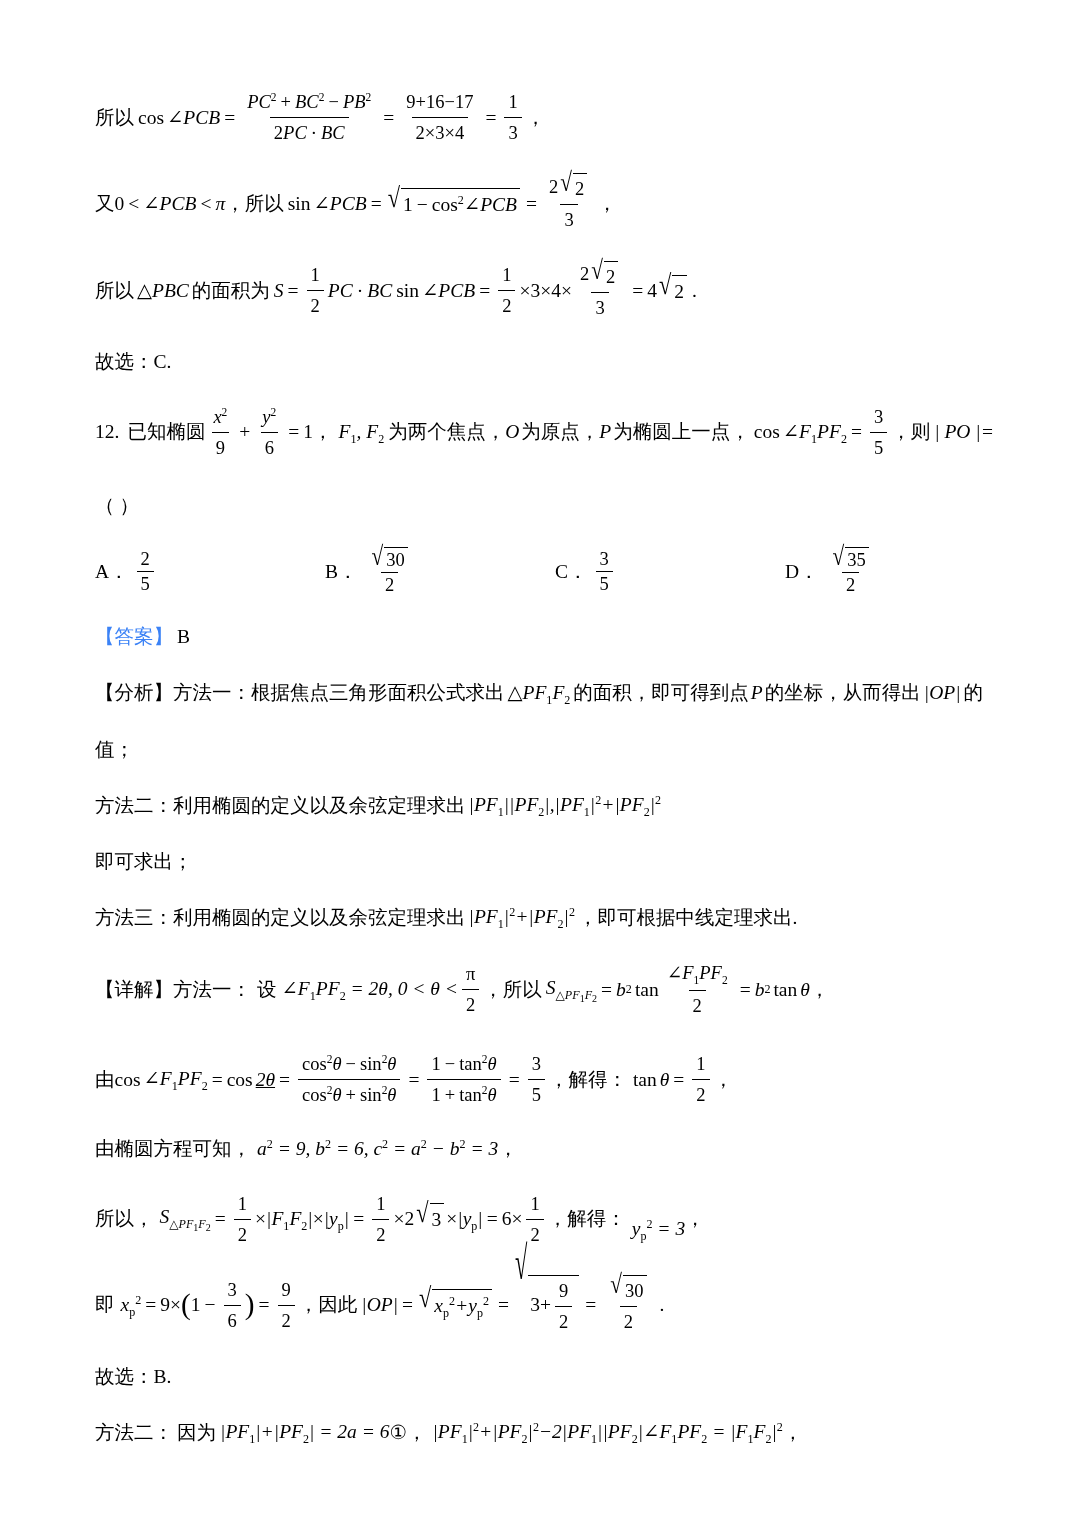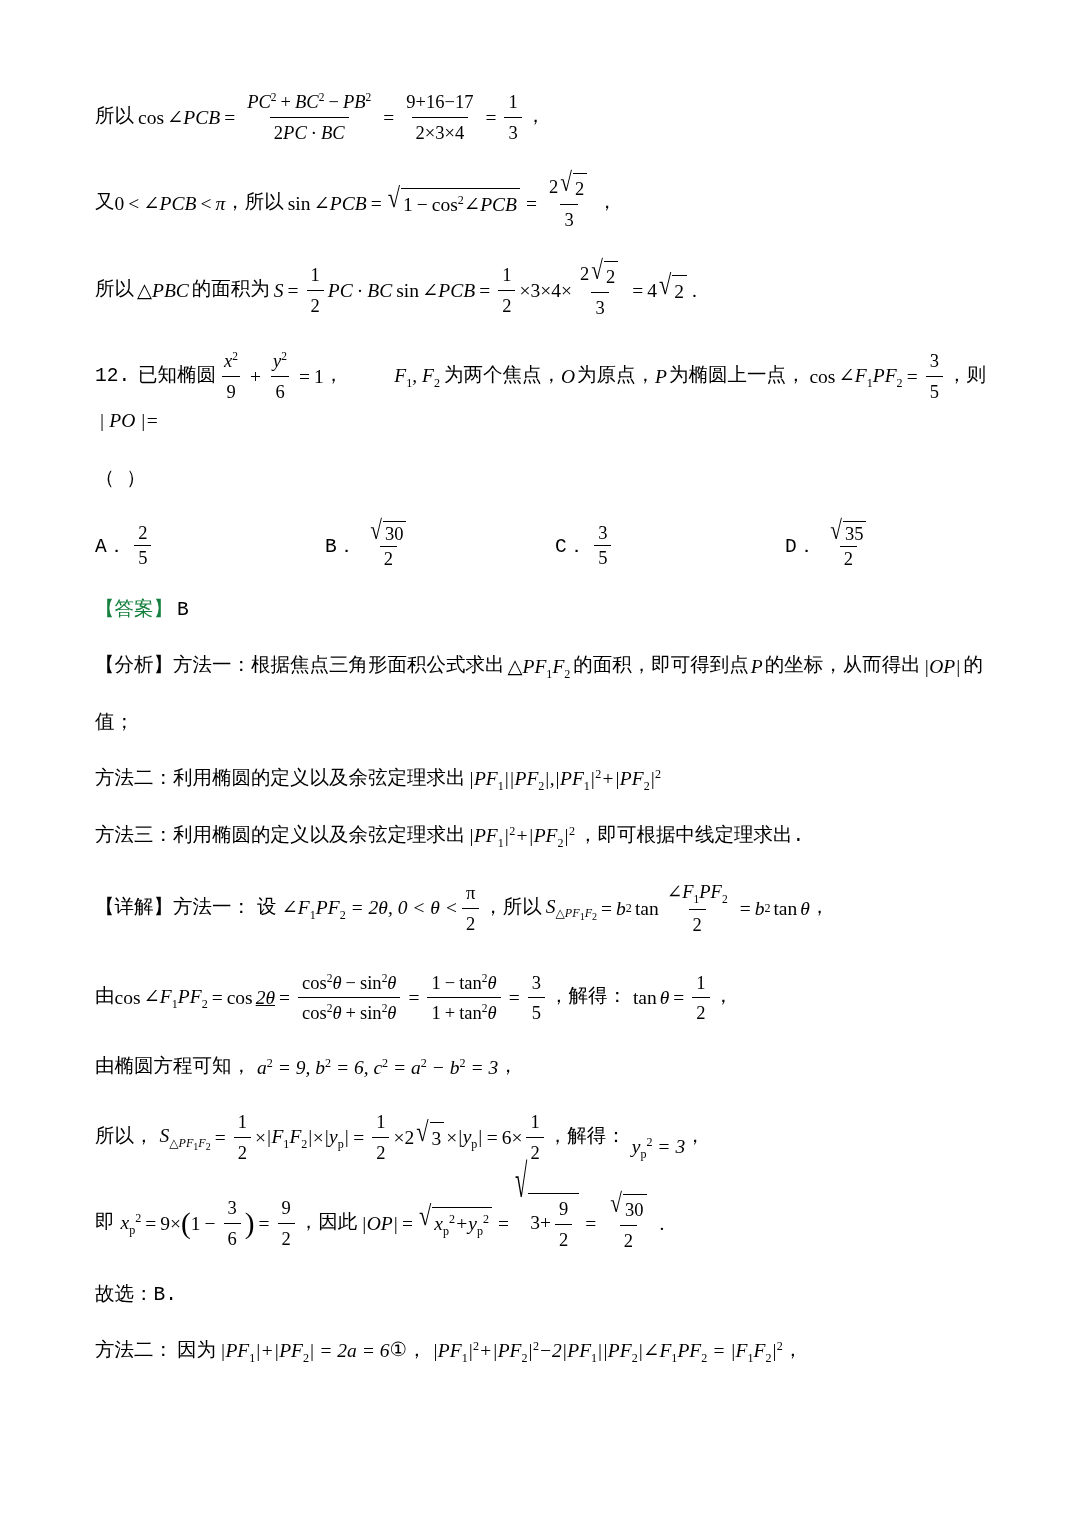--- a/index.html
+++ b/index.html
@@ -22,25 +22,25 @@
   }
   .line {
     font-size: 19.5px;
     line-height: 1.5;
     margin: 0 0 26px 0;
     display: flex;
     flex-wrap: wrap;
     align-items: center;
   }
   .line.tall { margin-bottom: 30px; }
-  .cjk { font-family: Liberation Mono, monospace; }
+  .cjk { font-family: Liberation Serif, serif; }
   .mi { font-style: italic; font-family: "Liberation Serif","DejaVu Serif",serif; }
   .mn { font-style: normal; }
   .op { padding: 0 4px; }
-  .blue { color: #15803d; }
+  .blue { color: #3b82f6; }
 
   
   .frac {
     display: inline-flex;
     flex-direction: column;
     align-items: center;
     vertical-align: middle;
     margin: 0 4px;
     font-size: 0.95em;
   }
@@ -165,37 +165,40 @@
       </span>
     <span class="op">=</span>
     <span class="mn">4</span>
       <span class="sqrt">
         <span class="radical">√</span>
         <span class="radicand"><span class="mn">2</span></span>
       </span>
     <span class="mn" style="padding-left:3px;">.</span>
   </div>
 
+  <div class="line">
+    <span class="cjk">故选：C.</span>
+  </div>
 
   <div class="line tall">
     <span class="cjk">12.</span>
     <span class="cjk" style="padding-left:8px;">已知椭圆</span>
     <span class="frac">
       <span class="num"><span class="mi">x</span><sup class="exp">2</sup></span>
       <span class="den"><span class="mn">9</span></span>
     </span>
     <span class="op">+</span>
     <span class="frac">
       <span class="num"><span class="mi">y</span><sup class="exp">2</sup></span>
       <span class="den"><span class="mn">6</span></span>
     </span>
     <span class="op">=</span>
       <span class="mn">1</span>
       <span class="cjk">，</span>
-    <span class="mi" style="padding-left:6px;margin-left:45px;">F<sub class="idx">1</sub>, F<sub class="idx">2</sub></span>
+    <span class="mi" style="padding-left:6px;">F<sub class="idx">1</sub>, F<sub class="idx">2</sub></span>
     <span class="cjk" style="padding-left:4px;">为两个焦点，</span>
     <span class="mi">O</span>
     <span class="cjk" style="padding-left:2px;">为原点，</span>
     <span class="mi">P</span>
     <span class="cjk" style="padding-left:2px;">为椭圆上一点，</span>
     <span class="mn" style="padding-left:4px;">cos</span>
       <span class="mi" style="padding-left:3px;">∠F<sub class="idx">1</sub>PF<sub class="idx">2</sub></span>
     <span class="op">=</span>
     <span class="frac">
       <span class="num">3</span>
@@ -265,20 +268,23 @@
   </div>
   <div class="line">
     <span class="cjk">值；</span>
   </div>
 
   <div class="line">
     <span class="cjk">方法二：</span>
     <span class="cjk">利用椭圆的定义以及余弦定理求出</span>
     <span class="mi" style="padding-left:3px;">|<i>PF</i><sub class="idx">1</sub>||<i>PF</i><sub class="idx">2</sub>|,|<i>PF</i><sub class="idx">1</sub>|<sup class="exp">2</sup>+|<i>PF</i><sub class="idx">2</sub>|<sup class="exp">2</sup></span>
   </div>
+  <div class="line">
+    <span class="cjk">即可求出；</span>
+  </div>
 
   <div class="line">
     <span class="cjk">方法三：</span>
     <span class="cjk">利用椭圆的定义以及余弦定理求出</span>
     <span class="mi" style="padding-left:3px;">|<i>PF</i><sub class="idx">1</sub>|<sup class="exp">2</sup>+|<i>PF</i><sub class="idx">2</sub>|<sup class="exp">2</sup></span>
     <span class="cjk" style="padding-left:3px;">，即可根据中线定理求出.</span>
   </div>
 
   <div class="line tall">
     <span class="cjk">【详解】</span>

